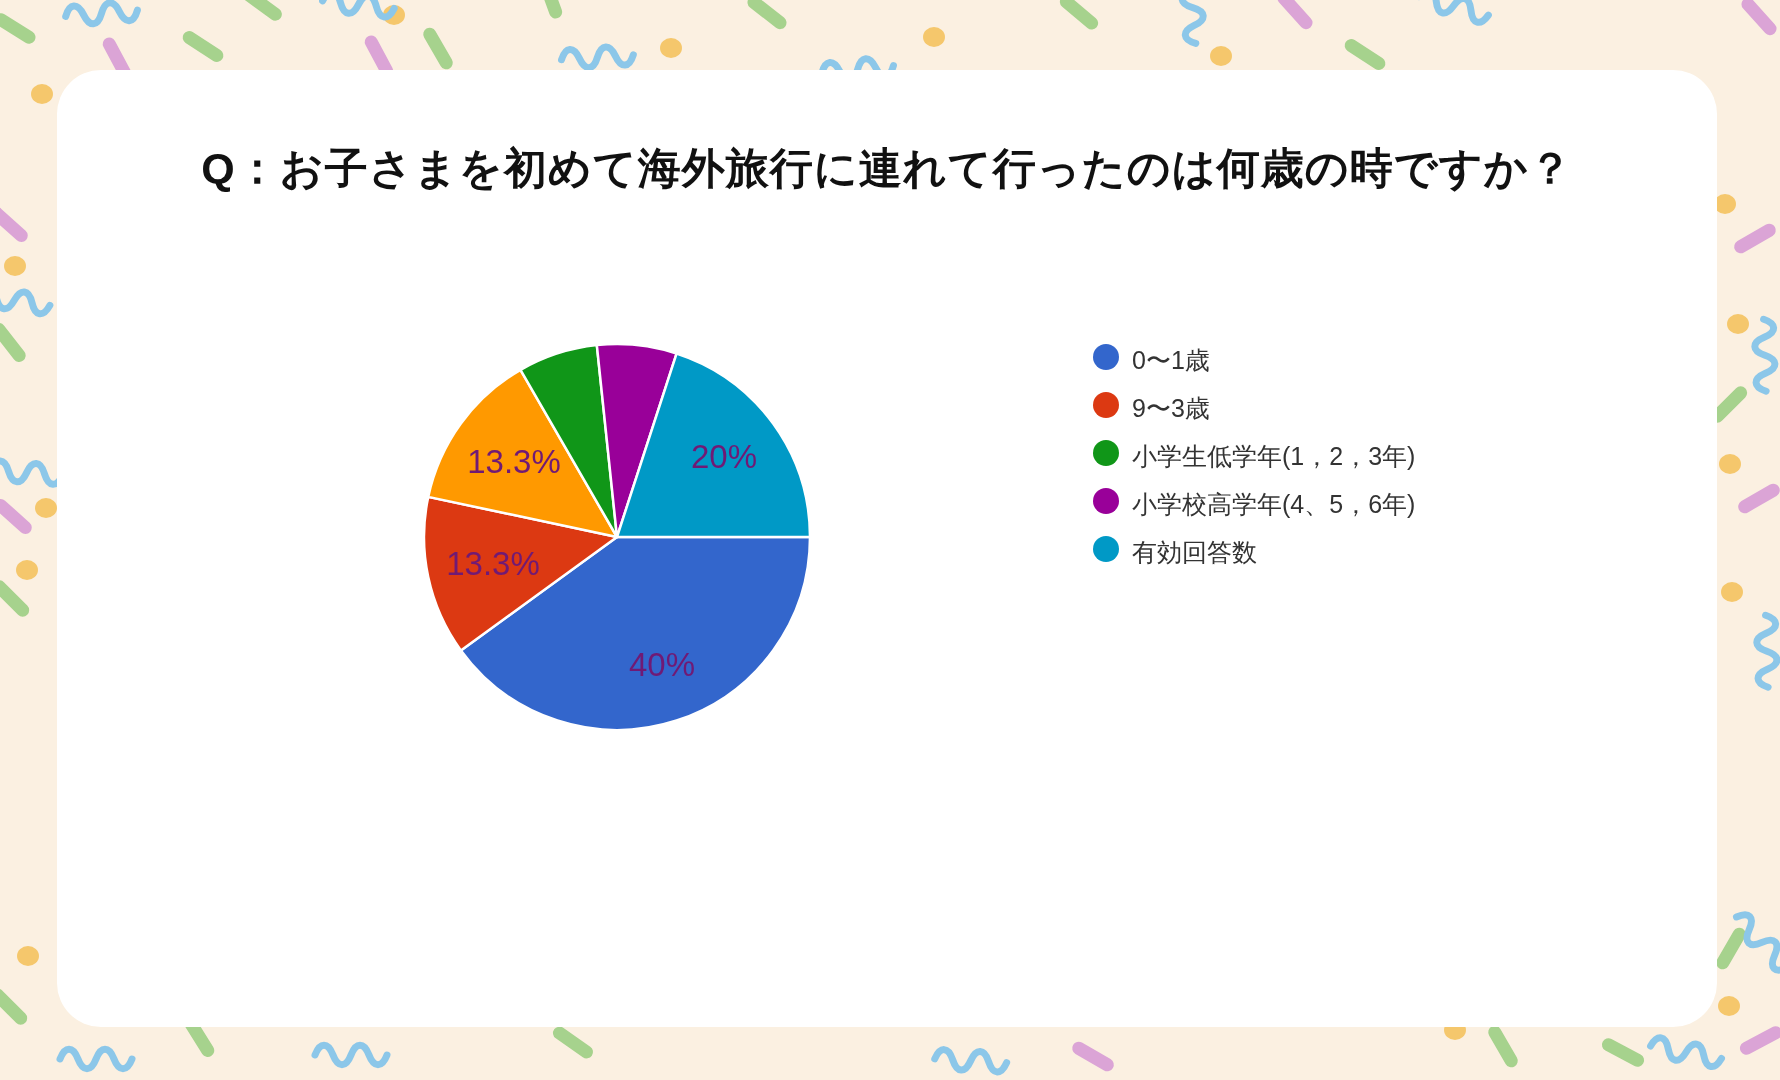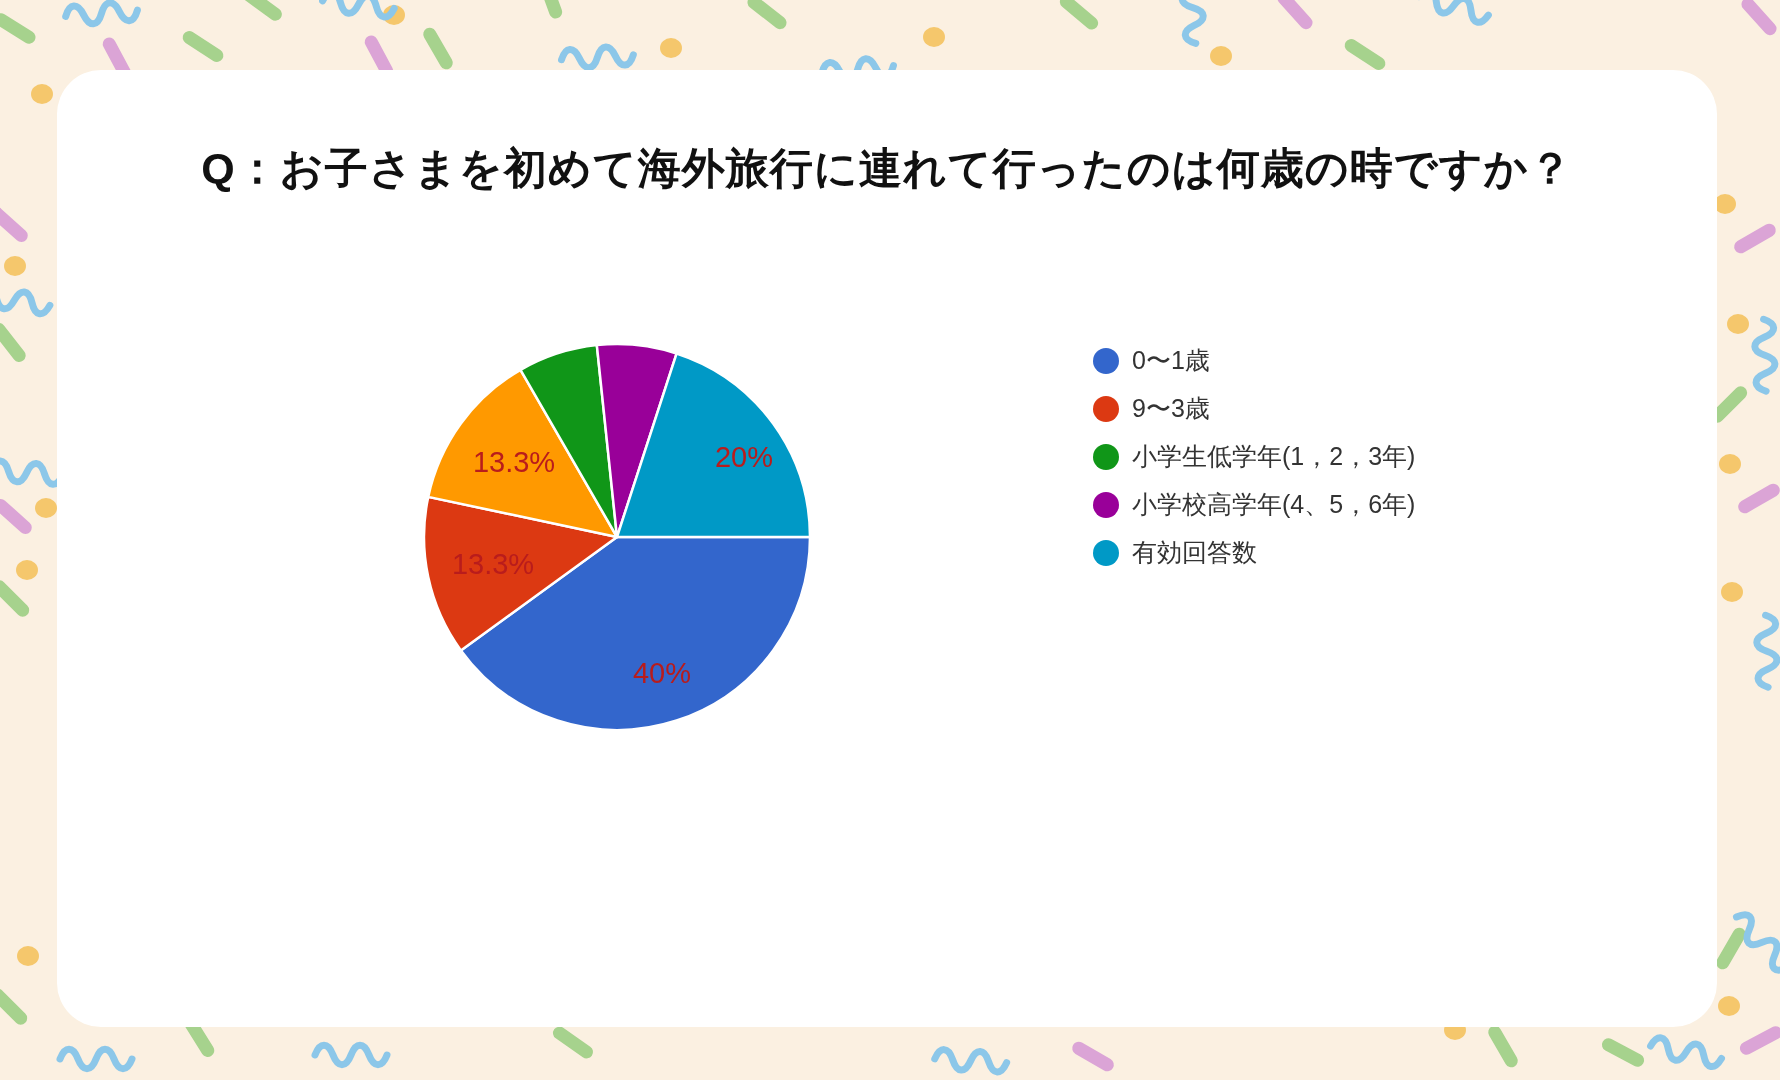--- a/index.html
+++ b/index.html
@@ -13,28 +13,28 @@
   .squig{position:absolute;width:90px;height:30px;overflow:visible}
   
   .card{position:absolute;left:57px;top:70px;width:1660px;height:957px;background:#FFFFFF;border-radius:44px}
   .title{position:absolute;top:72px;left:0;width:100%;text-align:center;
          font-size:43px;line-height:1.25;font-weight:800;color:#111;letter-spacing:1px}
   .footer{position:absolute;top:897px;left:0;width:100%;text-align:center;
           font-size:31px;line-height:1.2;font-weight:800;color:#111}
   
   .pie-wrap{position:absolute;left:360px;top:267px;width:400px;height:400px}
   .pie-wrap svg.pie{position:absolute;left:0;top:0;width:400px;height:400px}
-  .plabel{position:absolute;transform:translate(-50%,-50%);color:#b91c1c;font-size:29px;white-space:nowrap}
-  .plabel.l0{left:245px;top:336px}
+  .plabel{position:absolute;transform:translate(-50%,-50%);color:#701a75;font-size:33px;white-space:nowrap}
+  .plabel.l0{left:245px;top:328px}
   .plabel.l1{left:76px;top:227px}
   .plabel.l2{left:97px;top:125px}
-  .plabel.l5{left:327px;top:120px}
+  .plabel.l5{left:307px;top:120px}
   
   .legend{position:absolute;left:1036px;top:274px;display:flex;flex-direction:column;gap:15px}
-  .lrow{display:flex;align-items:center;gap:13px;font-size:25px;color:#333;white-space:nowrap}
+  .lrow{display:flex;gap:13px;font-size:25px;color:#333;white-space:nowrap}
   .lrow svg{width:26px;height:26px;flex:none}
 </style>
 </head>
 <body>
 
 <div class="stage">
 
   <svg width="0" height="0" style="position:absolute">
     <defs>
       <path id="wave" d="M5,21 c5,-13 13,-13 18,0 c5,13 13,13 18,0 c5,-13 13,-13 18,0 c5,13 13,13 18,0" stroke="#8CC7E9" stroke-width="7" fill="none" stroke-linecap="round"></path>

